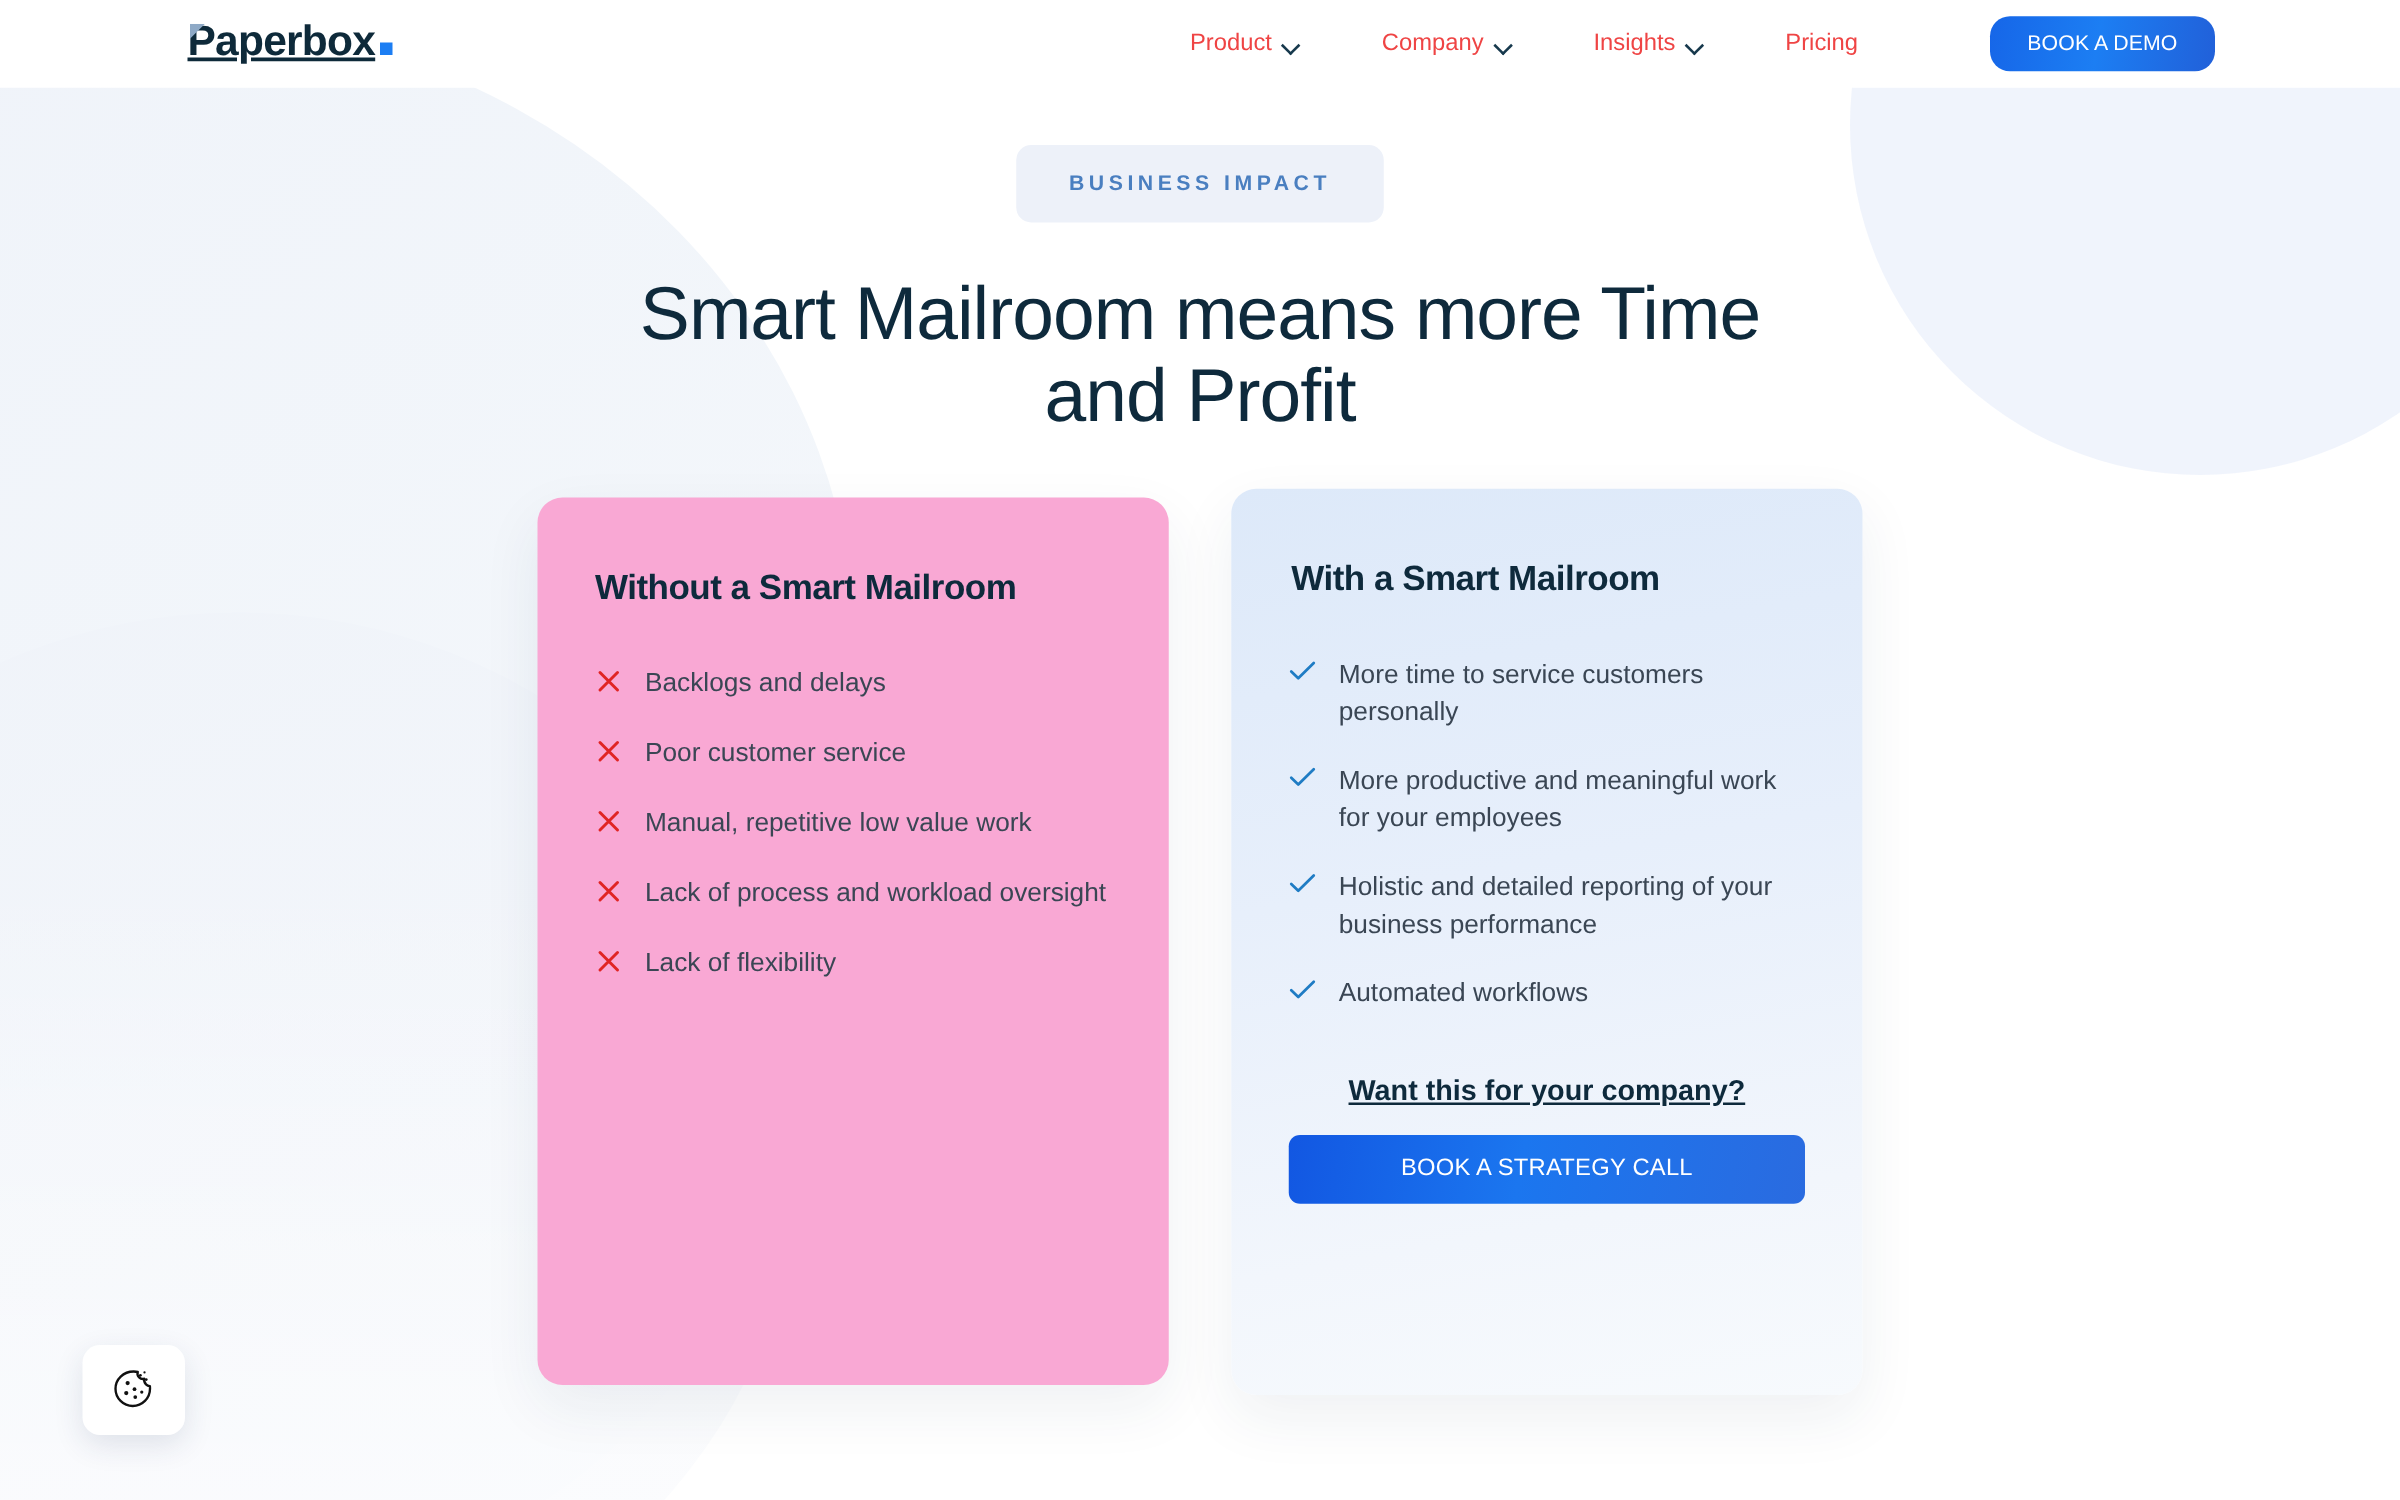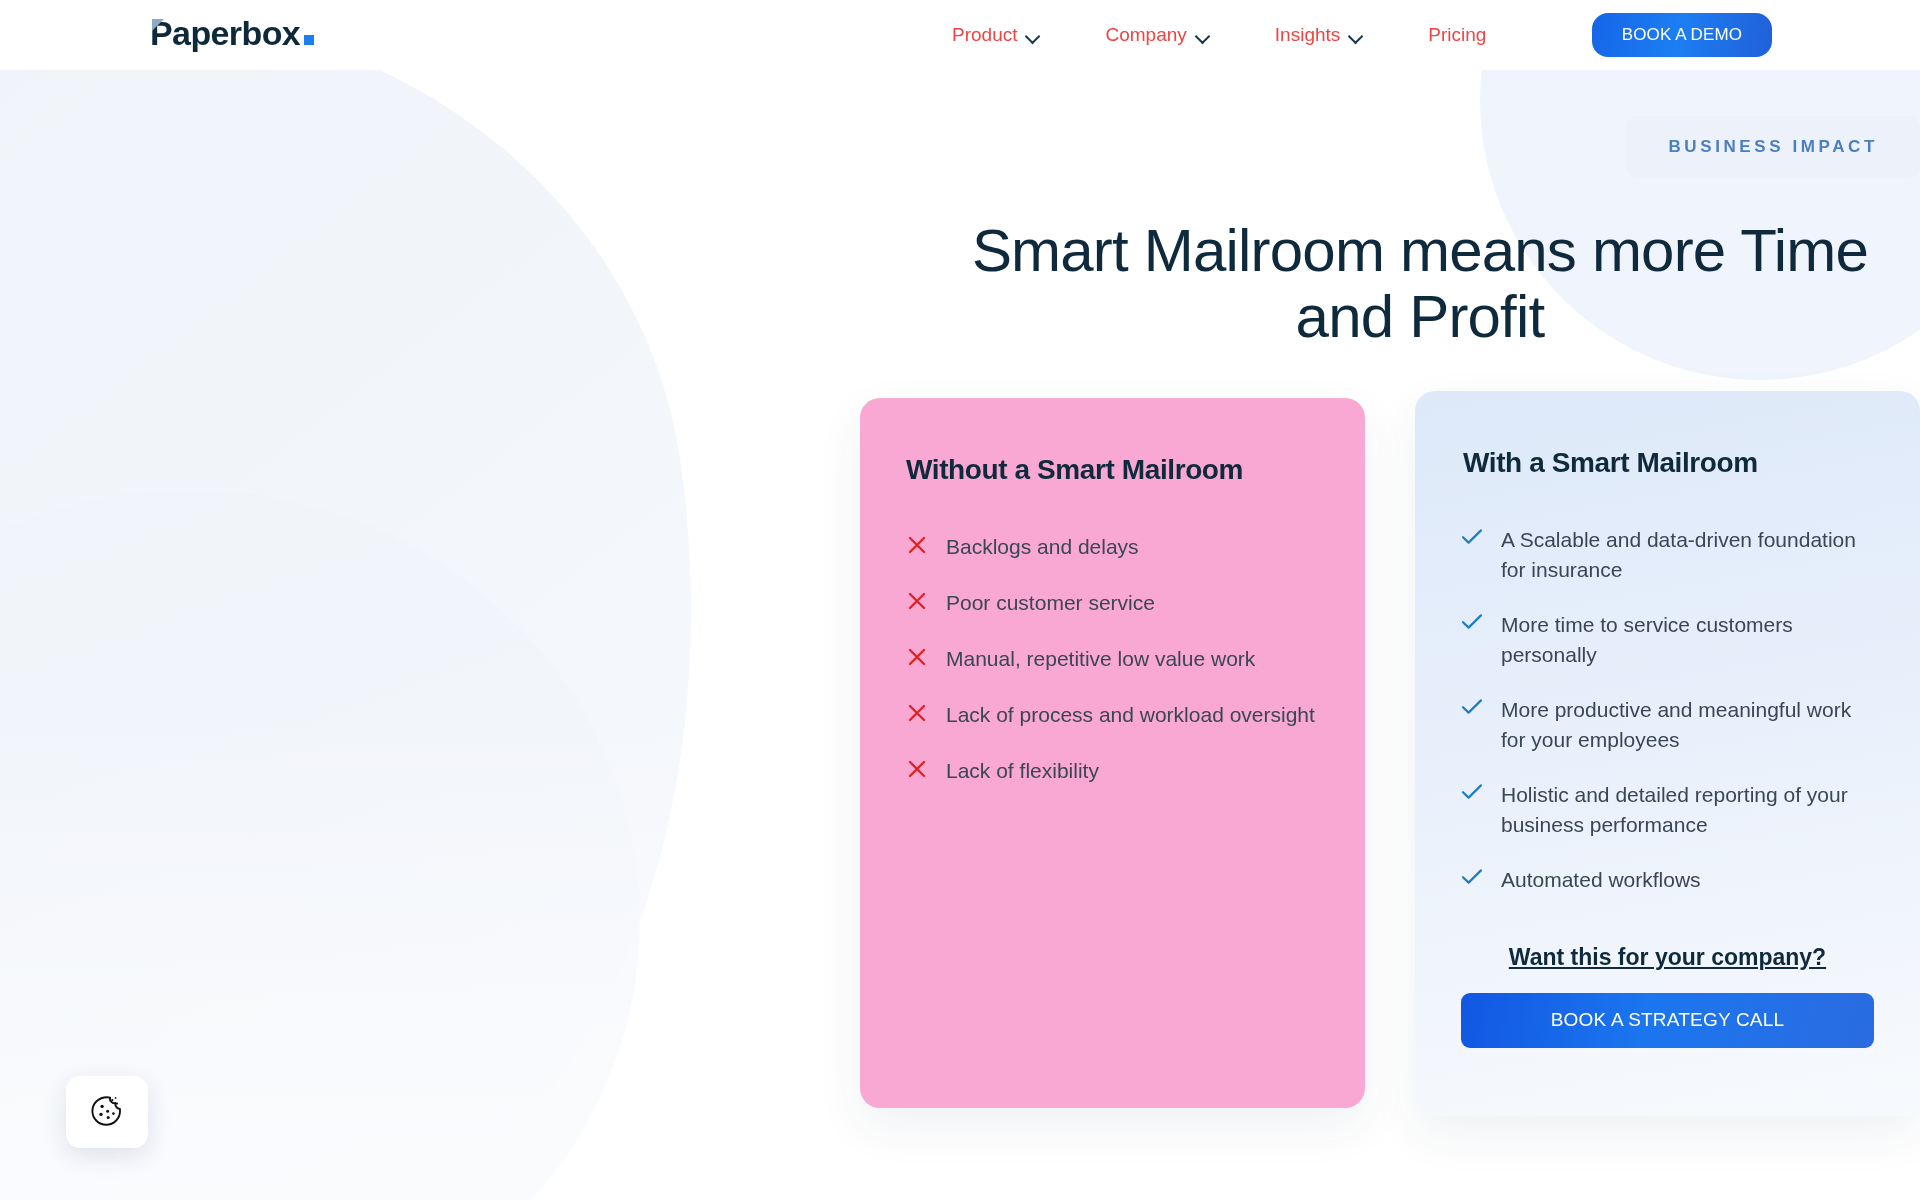--- a/index.html
+++ b/index.html
@@ -71,20 +71,21 @@
   }
   .logo {
     position: absolute;
     left: 150px; top: 14px;
     display: flex;
     align-items: baseline;
     font-size: 34px;
     font-weight: 700;
     letter-spacing: -0.6px;
     color: #0e2a3a;
+    text-decoration: underline;
   }
   .logo .logo-mark {
     position: relative;
     display: inline-block;
   }
   .logo .logo-fold {
     position: absolute;
     left: 2px; top: 5px;
     width: 12px; height: 12px;
     background: #8ea9c6;
@@ -151,21 +152,21 @@
   }
 
   
   .hero {
     position: absolute;
     left: 0; top: 70px;
     width: 1920px;
     z-index: 5;
     display: flex;
     flex-direction: column;
-    align-items: flex-end;
+    align-items: center;
   }
   .eyebrow {
     margin-top: 46px;
     height: 62px;
     padding: 0 42px;
     background: #edf1f9;
     border-radius: 12px;
     display: flex;
     align-items: center;
     justify-content: center;
@@ -389,28 +390,20 @@
         </li>
 
       </ul>
     </article>
 
     <article class="card card-positive">
       <h2 class="card-title">With a Smart Mailroom</h2>
 
       <ul class="feature-list">
 
-        <li class="feature-item">
-          <span class="mark mark-check">
-            <svg width="22" height="18" viewBox="0 0 22 18" aria-hidden="true">
-              <path d="M2 9.2 L7.6 14.6 L20 2.4" stroke="#1f7cc4" stroke-width="2.2" stroke-linecap="round" stroke-linejoin="round" fill="none"></path>
-            </svg>
-          </span>
-          <span class="feature-text">A Scalable and data-driven foundation for insurance</span>
-        </li>
 
         <li class="feature-item">
           <span class="mark mark-check">
             <svg width="22" height="18" viewBox="0 0 22 18" aria-hidden="true">
               <path d="M2 9.2 L7.6 14.6 L20 2.4" stroke="#1f7cc4" stroke-width="2.2" stroke-linecap="round" stroke-linejoin="round" fill="none"></path>
             </svg>
           </span>
           <span class="feature-text">More time to service customers personally</span>
         </li>
 

